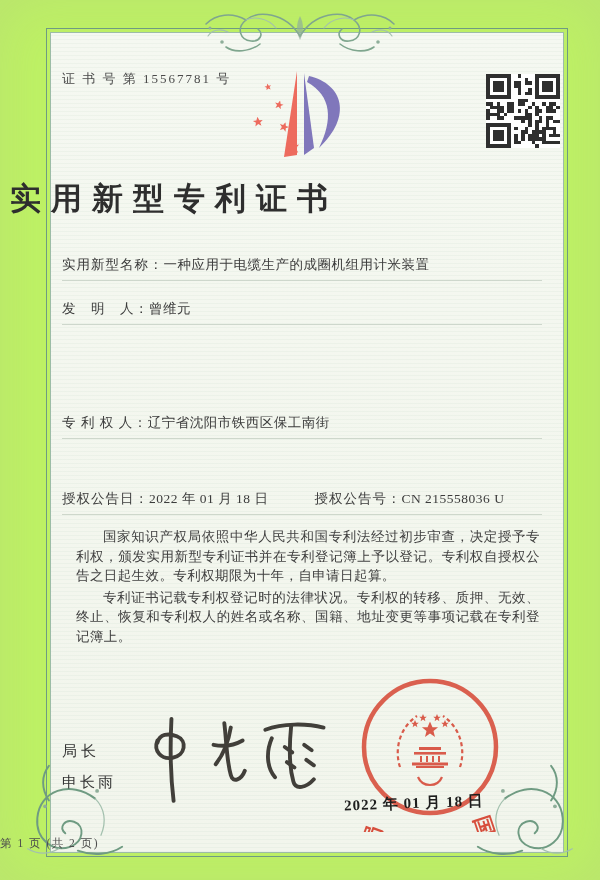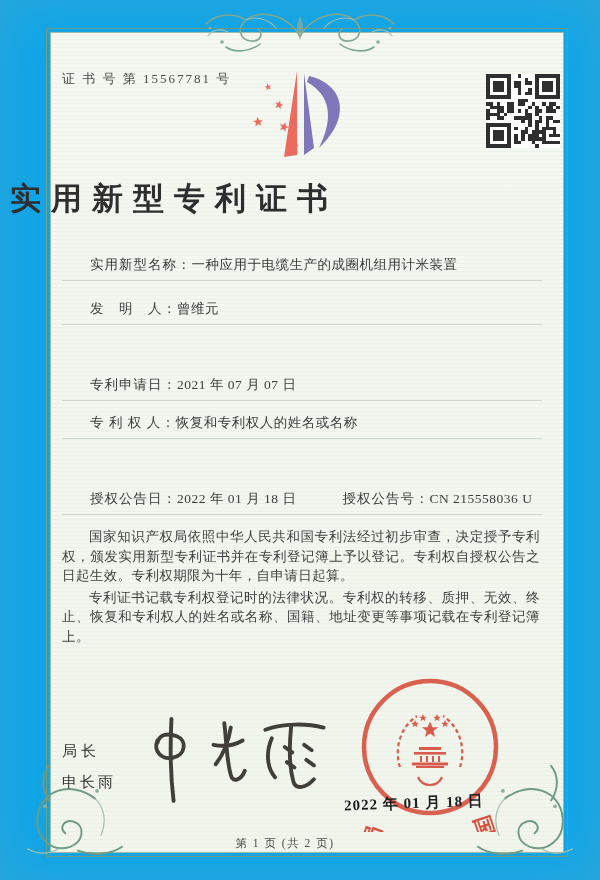--- a/index.html
+++ b/index.html
@@ -1,18 +1,18 @@
 <!DOCTYPE html>
 <html><head>
 <meta charset="utf-8">
 <style>
   html,body{margin:0;padding:0;background:#e8e8e4;}
   #page{
     position:relative;width:600px;height:880px;margin:0 auto;
-    background:#0ea5e9;
+    background:#bef264;
     box-shadow:inset 0 0 60px rgba(170,175,150,.22);
     font-family:"Liberation Serif","DejaVu Serif",serif;
     overflow:hidden;
   }
   
   .frame{
     position:absolute;left:46px;top:28px;right:32px;bottom:23px;
     border:1.5px solid #6f9b82;
   }
   .frame-inner{
@@ -32,38 +32,38 @@
   .title{
     position:absolute;left:0;right:30px;top:178px;
     font-size:31px;font-weight:600;color:#2e2e2e;letter-spacing:10px;text-indent:10px;
     white-space:nowrap;
   }
   .row{
     position:absolute;left:62px;right:58px;height:27px;
     border-bottom:1px solid rgba(128,148,132,.32);
     font-size:13.5px;line-height:24px;color:#3c3c3c;white-space:nowrap;
   }
-  .row .lbl{letter-spacing:1px;margin-left:28px;}
+  .row .lbl{letter-spacing:1px;}
   .row .val{letter-spacing:.5px;text-align:center;}
   .row .pair2{margin-left:46px;}
   .paras{
-    position:absolute;left:62px;right:60px;top:527px;
+    position:absolute;left:76px;right:60px;top:527px;
     font-size:13.5px;line-height:19.5px;color:#3f3f3f;text-align:justify;
   }
   .paras p{margin:0 0 2px 0;text-indent:2em;letter-spacing:.4px;}
   .director-title{position:absolute;left:62px;top:742px;font-size:15px;color:#333;letter-spacing:4px;}
   .director-name{position:absolute;left:62px;top:773px;font-size:15px;color:#333;letter-spacing:3px;}
   .signature{position:absolute;left:138px;top:712px;width:205px;height:98px;}
   .seal{position:absolute;left:345px;top:662px;width:170px;height:170px;opacity:.92;}
   .seal-date{
     position:absolute;left:344px;top:794px;font-size:15px;font-weight:600;color:#1e1e1e;
     letter-spacing:1px;transform:rotate(-2deg);z-index:6;white-space:nowrap;
   }
   .footer{
-    position:absolute;left:0;right:30px;top:836px;text-align:center;
+    position:absolute;left:0;right:30px;top:836px;text-align:left;
     font-size:11.5px;color:#4d4d4d;letter-spacing:1.5px;
   }
   .logo{position:absolute;left:235px;top:58px;width:130px;height:108px;}
 </style>
 </head>
 <body>
 
 <div id="page">
 
   <div class="frame">
@@ -261,25 +261,22 @@
     </svg>
 
   <div class="title">实用新型专利证书</div>
 
   <div class="row" style="top:253px;">
     <span class="lbl">实用新型名称：</span><span class="val">一种应用于电缆生产的成圈机组用计米装置</span>
   </div>
   <div class="row" style="top:297px;">
     <span class="lbl">发　明　人：</span><span class="val">曾维元</span>
   </div>
-  <div class="row" style="top:373px;">
-    <span class="lbl">专利申请日：</span><span class="val">2021 年 07 月 07 日</span>
-  </div>
   <div class="row" style="top:411px;">
-    <span class="lbl">专 利 权 人：</span><span class="val">恢复和专利权人的姓名或名称</span>
+    <span class="lbl">专 利 权 人：</span><span class="val">辽宁省沈阳市铁西区保工南街</span>
   </div>
   <div class="row" style="top:487px;">
     <span class="lbl">授权公告日：</span><span class="val">2022 年 01 月 18 日</span><span class="lbl pair2">授权公告号：</span><span class="val">CN 215558036 U</span>
   </div>
 
   <div class="paras">
     <p>国家知识产权局依照中华人民共和国专利法经过初步审查，决定授予专利权，颁发实用新型专利证书并在专利登记簿上予以登记。专利权自授权公告之日起生效。专利权期限为十年，自申请日起算。</p>
     <p>专利证书记载专利权登记时的法律状况。专利权的转移、质押、无效、终止、恢复和专利权人的姓名或名称、国籍、地址变更等事项记载在专利登记簿上。</p>
   </div>
 

